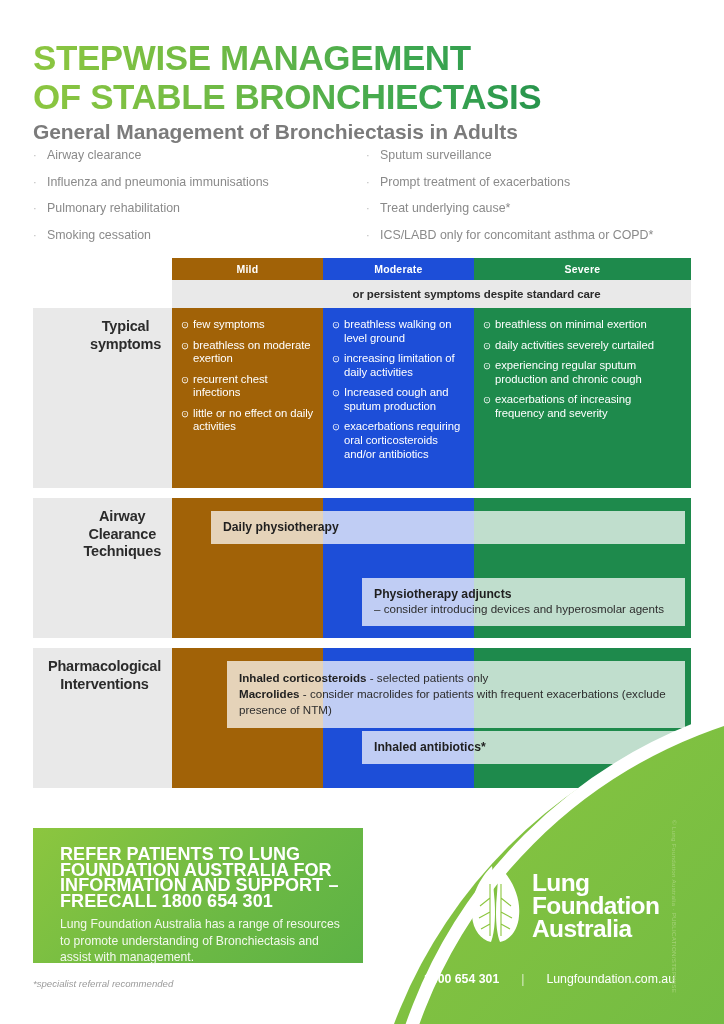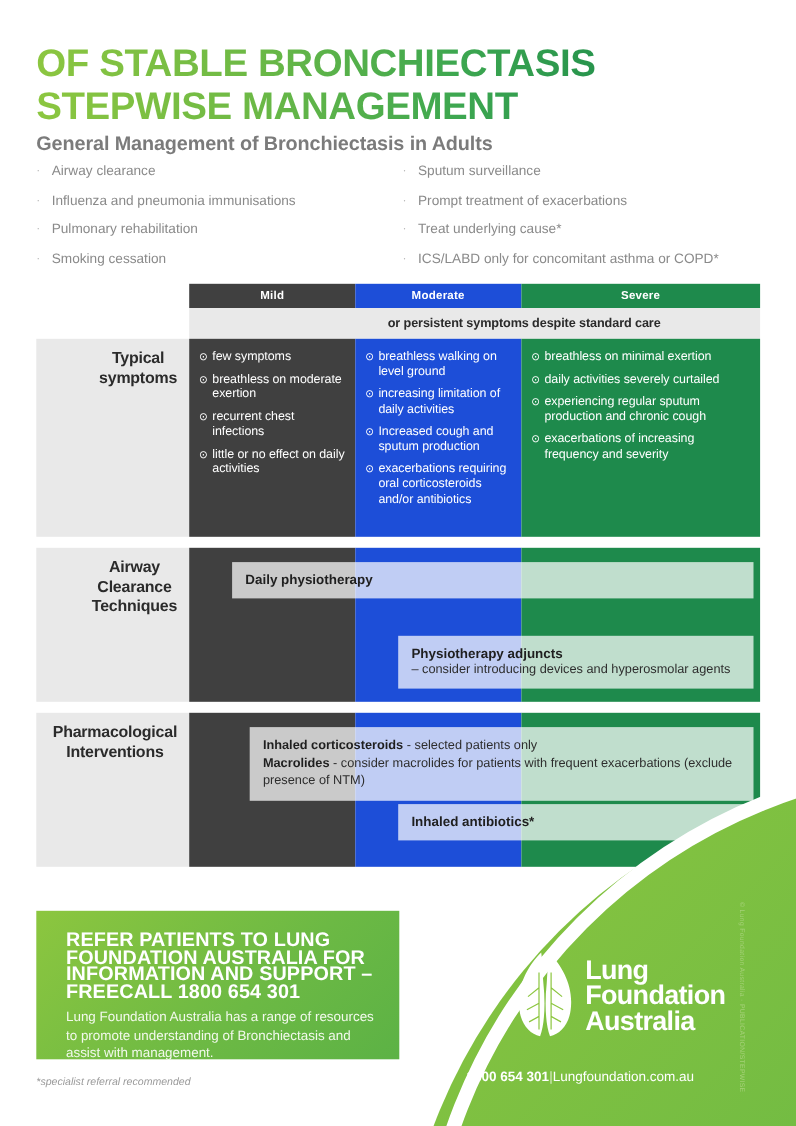--- a/index.html
+++ b/index.html
@@ -15,21 +15,21 @@
   .title-wrap { position:absolute; left:33px; top:38px; width:660px; }
   .title-line {
     font-size:35px; font-weight:bold; letter-spacing:-0.4px;
     line-height:1.12; text-transform:uppercase;
     background:linear-gradient(90deg,#8cc640 0%, #6fba45 28%, #3da750 58%, #1c8a4b 88%);
     -webkit-background-clip:text; background-clip:text;
     -webkit-text-fill-color:transparent; color:#3da750;
   }
   .subtitle {
     position:absolute; left:33px; top:120px;
-    font-size:18px; font-weight:bold; color:#7b7b7b; letter-spacing:-0.1px;
+    font-size:21px; font-weight:bold; color:#7b7b7b; letter-spacing:-0.1px;
   }
 
   
   .genlist { position:absolute; top:148px; width:330px; }
   .genlist.col-a { left:33px; }
   .genlist.col-b { left:366px; }
   .genrow { display:flex; align-items:flex-start; margin-bottom:11.5px; }
   .genbul { color:#b9b9b9; font-size:11px; line-height:15px; width:14px; flex:0 0 14px; }
   .gentxt { font-size:12.4px; color:#8a8a8a; line-height:15px; }
 
@@ -38,21 +38,21 @@
   .label-col {
     position:absolute; left:0; top:0; width:139px; height:100%;
     background:#e9e9e9;
     display:flex; align-items:flex-start; justify-content:flex-end;
   }
   .label-txt {
     text-align:center; font-weight:bold; font-size:14.5px; color:#2b2b2b;
     line-height:1.22; padding:10px 11px 0 0; letter-spacing:-0.2px;
   }
   .cols { position:absolute; left:139px; top:0; width:519px; height:100%; display:flex; }
-  .col-mild { width:157px; background:#404040; }
+  .col-mild { width:157px; background:#a16207; }
   .col-mod  { width:157px; background:#1d4ed8; }
   .col-sev  { width:226px; background:#1e8a4c; }
 
   
   #hdr { top:258px; height:22px; }
   #hdr .cols { height:22px; }
   #hdr .hcell { display:flex; align-items:center; justify-content:center;
     color:#fff; font-weight:bold; font-size:10.5px; letter-spacing:0.2px; }
   #persist {
     position:absolute; left:172px; top:280px; width:519px; height:28px;
@@ -113,38 +113,38 @@
     font-size:9.6px; color:#9a9a9a; font-style:italic;
   }
 
   
   .logo { position:absolute; left:468px; top:862px; width:215px; }
   .logo-row { display:flex; align-items:center; }
   .logo-mark { width:54px; height:86px; flex:0 0 54px; margin-right:10px; }
   .logo-word { color:#ffffff; font-size:24.5px; font-weight:bold; line-height:23px; letter-spacing:-0.6px; }
   .contact {
     position:absolute; left:424px; top:972px; width:270px;
-    color:#ffffff; font-size:12.3px; display:flex; align-items:center; gap:0;
+    color:#ffffff; font-size:12.3px; display:flex; align-items:center; gap:22px;
   }
   .contact .ph { font-weight:bold; }
   .contact .sep { color:#d8ecc4; }
   .vcopy {
     position:absolute; left:678px; top:820px;
     transform-origin:left top; transform:rotate(90deg);
     white-space:nowrap; color:#a5d178; font-size:6.2px; letter-spacing:0.3px;
   }
 </style>
 </head>
 <body>
 
 <div id="page">
 
   <div class="title-wrap">
+    <div class="title-line">Stepwise Management</div>
     <div class="title-line">of Stable Bronchiectasis</div>
-    <div class="title-line">Stepwise Management</div>
   </div>
   <div class="subtitle">General Management of Bronchiectasis in Adults</div>
 
   <div class="genlist col-a">
     <div class="genrow">
       <span class="genbul">·</span>
       <span class="gentxt">Airway clearance</span>
     </div>
     <div class="genrow">
       <span class="genbul">·</span>

